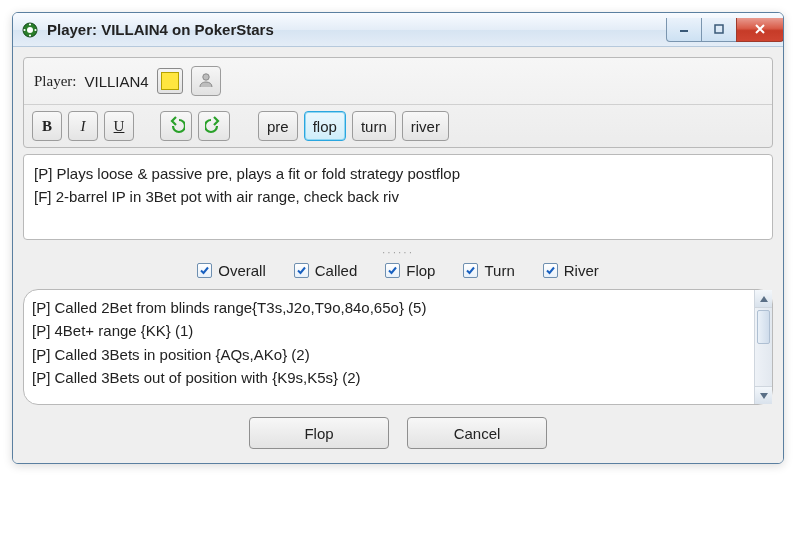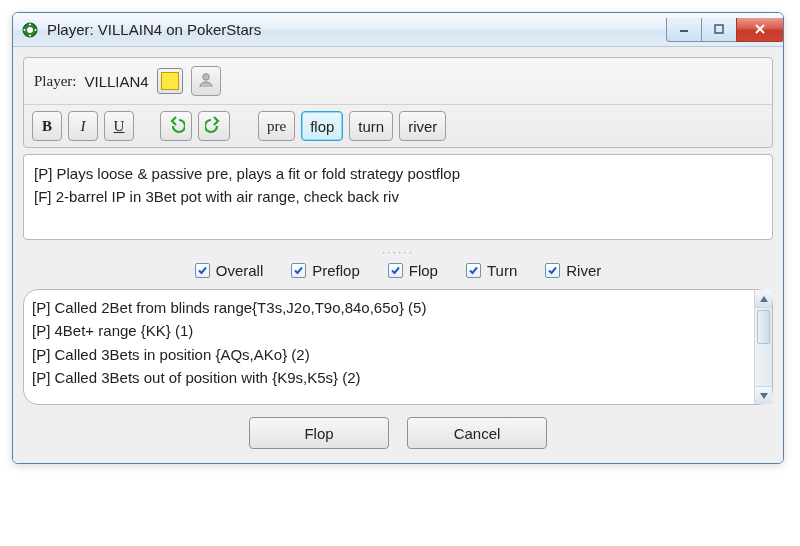--- a/index.html
+++ b/index.html
@@ -30,20 +30,21 @@
   }
   .titlebar .appicon {
     width: 18px; height: 18px;
     margin-right: 8px;
     display: flex; align-items: center; justify-content: center;
   }
   .titlebar .title {
     flex: 1;
     font-size: 15px;
     color: #222;
+    font-weight: bold;
   }
   .winbtns { display: flex; height: 100%; }
   .winbtn {
     width: 36px; height: 24px;
     margin-top: 0;
     display: flex; align-items: center; justify-content: center;
     border: 1px solid #7a95af;
     border-top: none;
     background: linear-gradient(to bottom, #eaf2fb, #cde1f3);
     margin-right: -1px;
@@ -291,21 +292,21 @@
         <div class="tbtn">
           <span>
             <svg width="18" height="18" viewBox="0 0 18 18">
                 <path d="M6 4a6 6 0 1 0 6 6" fill="none" stroke="#2aa12a" stroke-width="2.2"></path>
                 <path d="M9 1 L13 5 L9 9" fill="none" stroke="#2aa12a" stroke-width="2.2"></path>
               </svg>
           </span>
         </div>
         <div class="spacer-md"></div>
         <div id="street-buttons" style="display: flex; gap: 6px;">
-            <div class="tbtn" style="padding: 0px 8px; font-family: Liberation Serif, serif;">pre</div>
+            <div class="tbtn" style="padding: 0px 8px;">pre</div>
             <div class="tbtn active" style="padding: 0px 8px;">flop</div>
             <div class="tbtn" style="padding: 0px 8px;">turn</div>
             <div class="tbtn" style="padding: 0px 8px;">river</div>
           </div>
       </div>
     </div>
 
     <div class="notes-area">
       <div id="notes-lines"><div>[P] Plays loose &amp; passive pre, plays a fit or fold strategy postflop</div><div>[F] 2-barrel IP in 3Bet pot with air range, check back riv</div></div>
     </div>
@@ -320,21 +321,21 @@
             </svg>
           </span>
           <span>Overall</span>
         </label>
         <label class="chk">
           <span class="chkbox">
             <svg width="11" height="11" viewBox="0 0 11 11">
               <path d="M2 5.5 L4.5 8 L9 2.5" fill="none" stroke="#1860c0" stroke-width="2"></path>
             </svg>
           </span>
-          <span>Preflop</span>
+          <span>Called</span>
         </label>
         <label class="chk">
           <span class="chkbox">
             <svg width="11" height="11" viewBox="0 0 11 11">
               <path d="M2 5.5 L4.5 8 L9 2.5" fill="none" stroke="#1860c0" stroke-width="2"></path>
             </svg>
           </span>
           <span>Flop</span>
         </label>
         <label class="chk">

